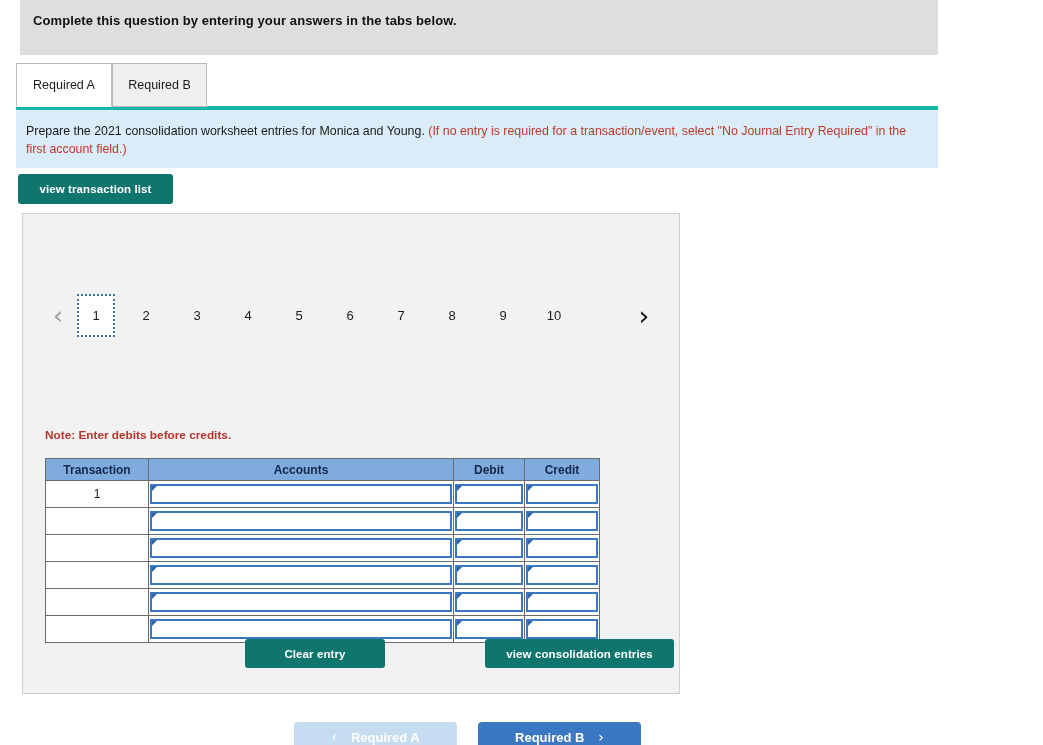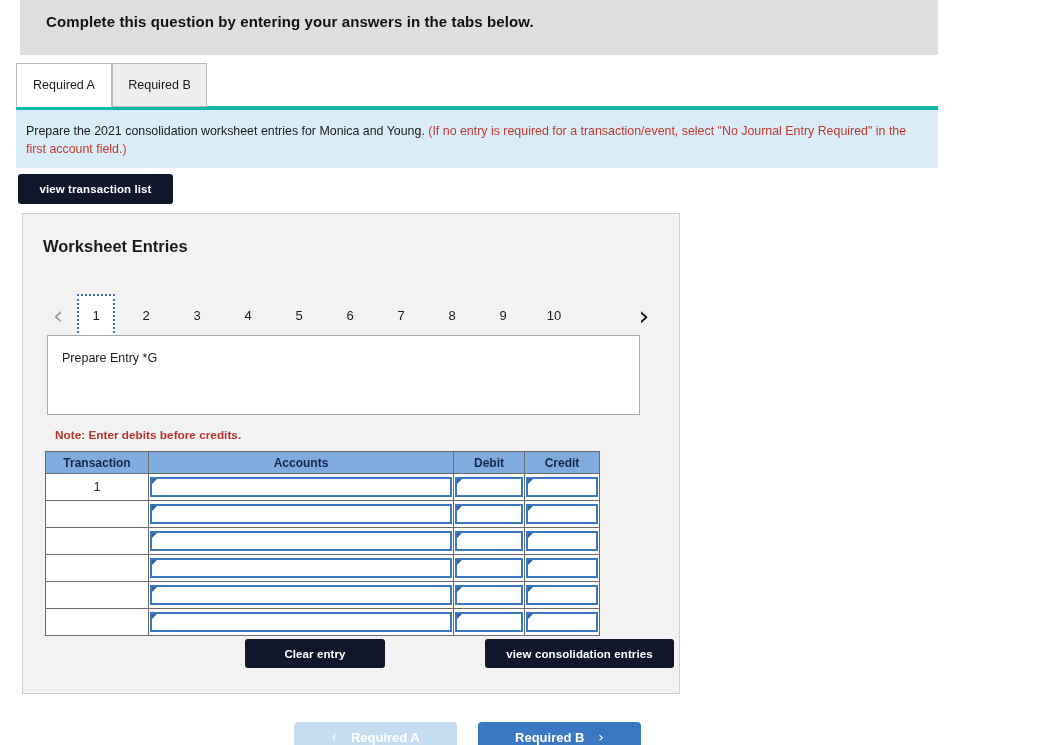--- a/index.html
+++ b/index.html
@@ -20,23 +20,23 @@
     position: absolute;
     left: 20px;
     top: 0;
     width: 918px;
     height: 55px;
     background: #dedede;
     box-sizing: border-box;
   }
   .question-bar .q-text {
     position: absolute;
-    left: 26px;
+    left: 13px;
     top: 13px;
-    font-size: 15px;
+    font-size: 13px;
     font-weight: bold;
     color: #111111;
     letter-spacing: 0.1px;
   }
 
   
   .tab-strip {
     position: absolute;
     left: 16px;
     top: 63px;
@@ -85,21 +85,21 @@
     font-size: 12.4px;
     line-height: 18px;
     color: #1b1b1b;
   }
   .req-banner .hint {
     color: #c0392b;
   }
 
   
   .btn {
-    background: #0f172a;
+    background: #0f766e;
     color: #ffffff;
     border: none;
     border-radius: 3px;
     font-family: "Liberation Sans", sans-serif;
     font-size: 11.5px;
     font-weight: bold;
     cursor: pointer;
     letter-spacing: 0.1px;
     display: flex;
     align-items: center;
@@ -199,28 +199,27 @@
     color: #1b1b1b;
   }
 
   .note {
     position: absolute;
     left: 22px;
     top: 214px;
     font-size: 11.8px;
     font-weight: bold;
     color: #b5352b;
-    margin-left: 10px;
   }
 
   
   .entry-table {
     position: absolute;
     left: 22px;
-    top: 237px;
+    top: 244px;
     border-collapse: collapse;
     table-layout: fixed;
   }
   .entry-table th {
     background: #7fabdf;
     border: 1px solid #6b6b6b;
     font-size: 12px;
     font-weight: bold;
     color: #16284a;
     height: 21px;
@@ -366,41 +365,37 @@
     <span>Prepare the 2021 consolidation worksheet entries for Monica and Young.</span>
     <span class="hint">(If no entry is required for a transaction/event, select "No Journal Entry Required" in the first account field.)</span>
   </div>
 </div>
 
 <button class="btn btn-view-tx">view transaction list</button>
 
 <div class="panel">
 
   <div class="panel-title">
-    <div>Worksheet Entries</div>
   </div>
 
   <div class="pager">
     <div class="pager-arrow pager-prev">‹</div>
     <div class="pager-num current" style="left:32px">1</div>
     <div class="pager-num" style="left:84px">2</div>
     <div class="pager-num" style="left:135px">3</div>
     <div class="pager-num" style="left:186px">4</div>
     <div class="pager-num" style="left:237px">5</div>
     <div class="pager-num" style="left:288px">6</div>
     <div class="pager-num" style="left:339px">7</div>
     <div class="pager-num" style="left:390px">8</div>
     <div class="pager-num" style="left:441px">9</div>
     <div class="pager-num" style="left:492px">10</div>
     <div class="pager-arrow pager-next">›</div>
   </div>
 
-  <div class="desc-box">
-    <div class="desc-text">Prepare Entry *G</div>
-  </div>
 
   <div class="note">Note: Enter debits before credits.</div>
 
   <table class="entry-table">
     <thead>
       <tr>
         <th class="col-tx">Transaction</th>
         <th class="col-acct">Accounts</th>
         <th class="col-debit">Debit</th>
         <th class="col-credit">Credit</th>

